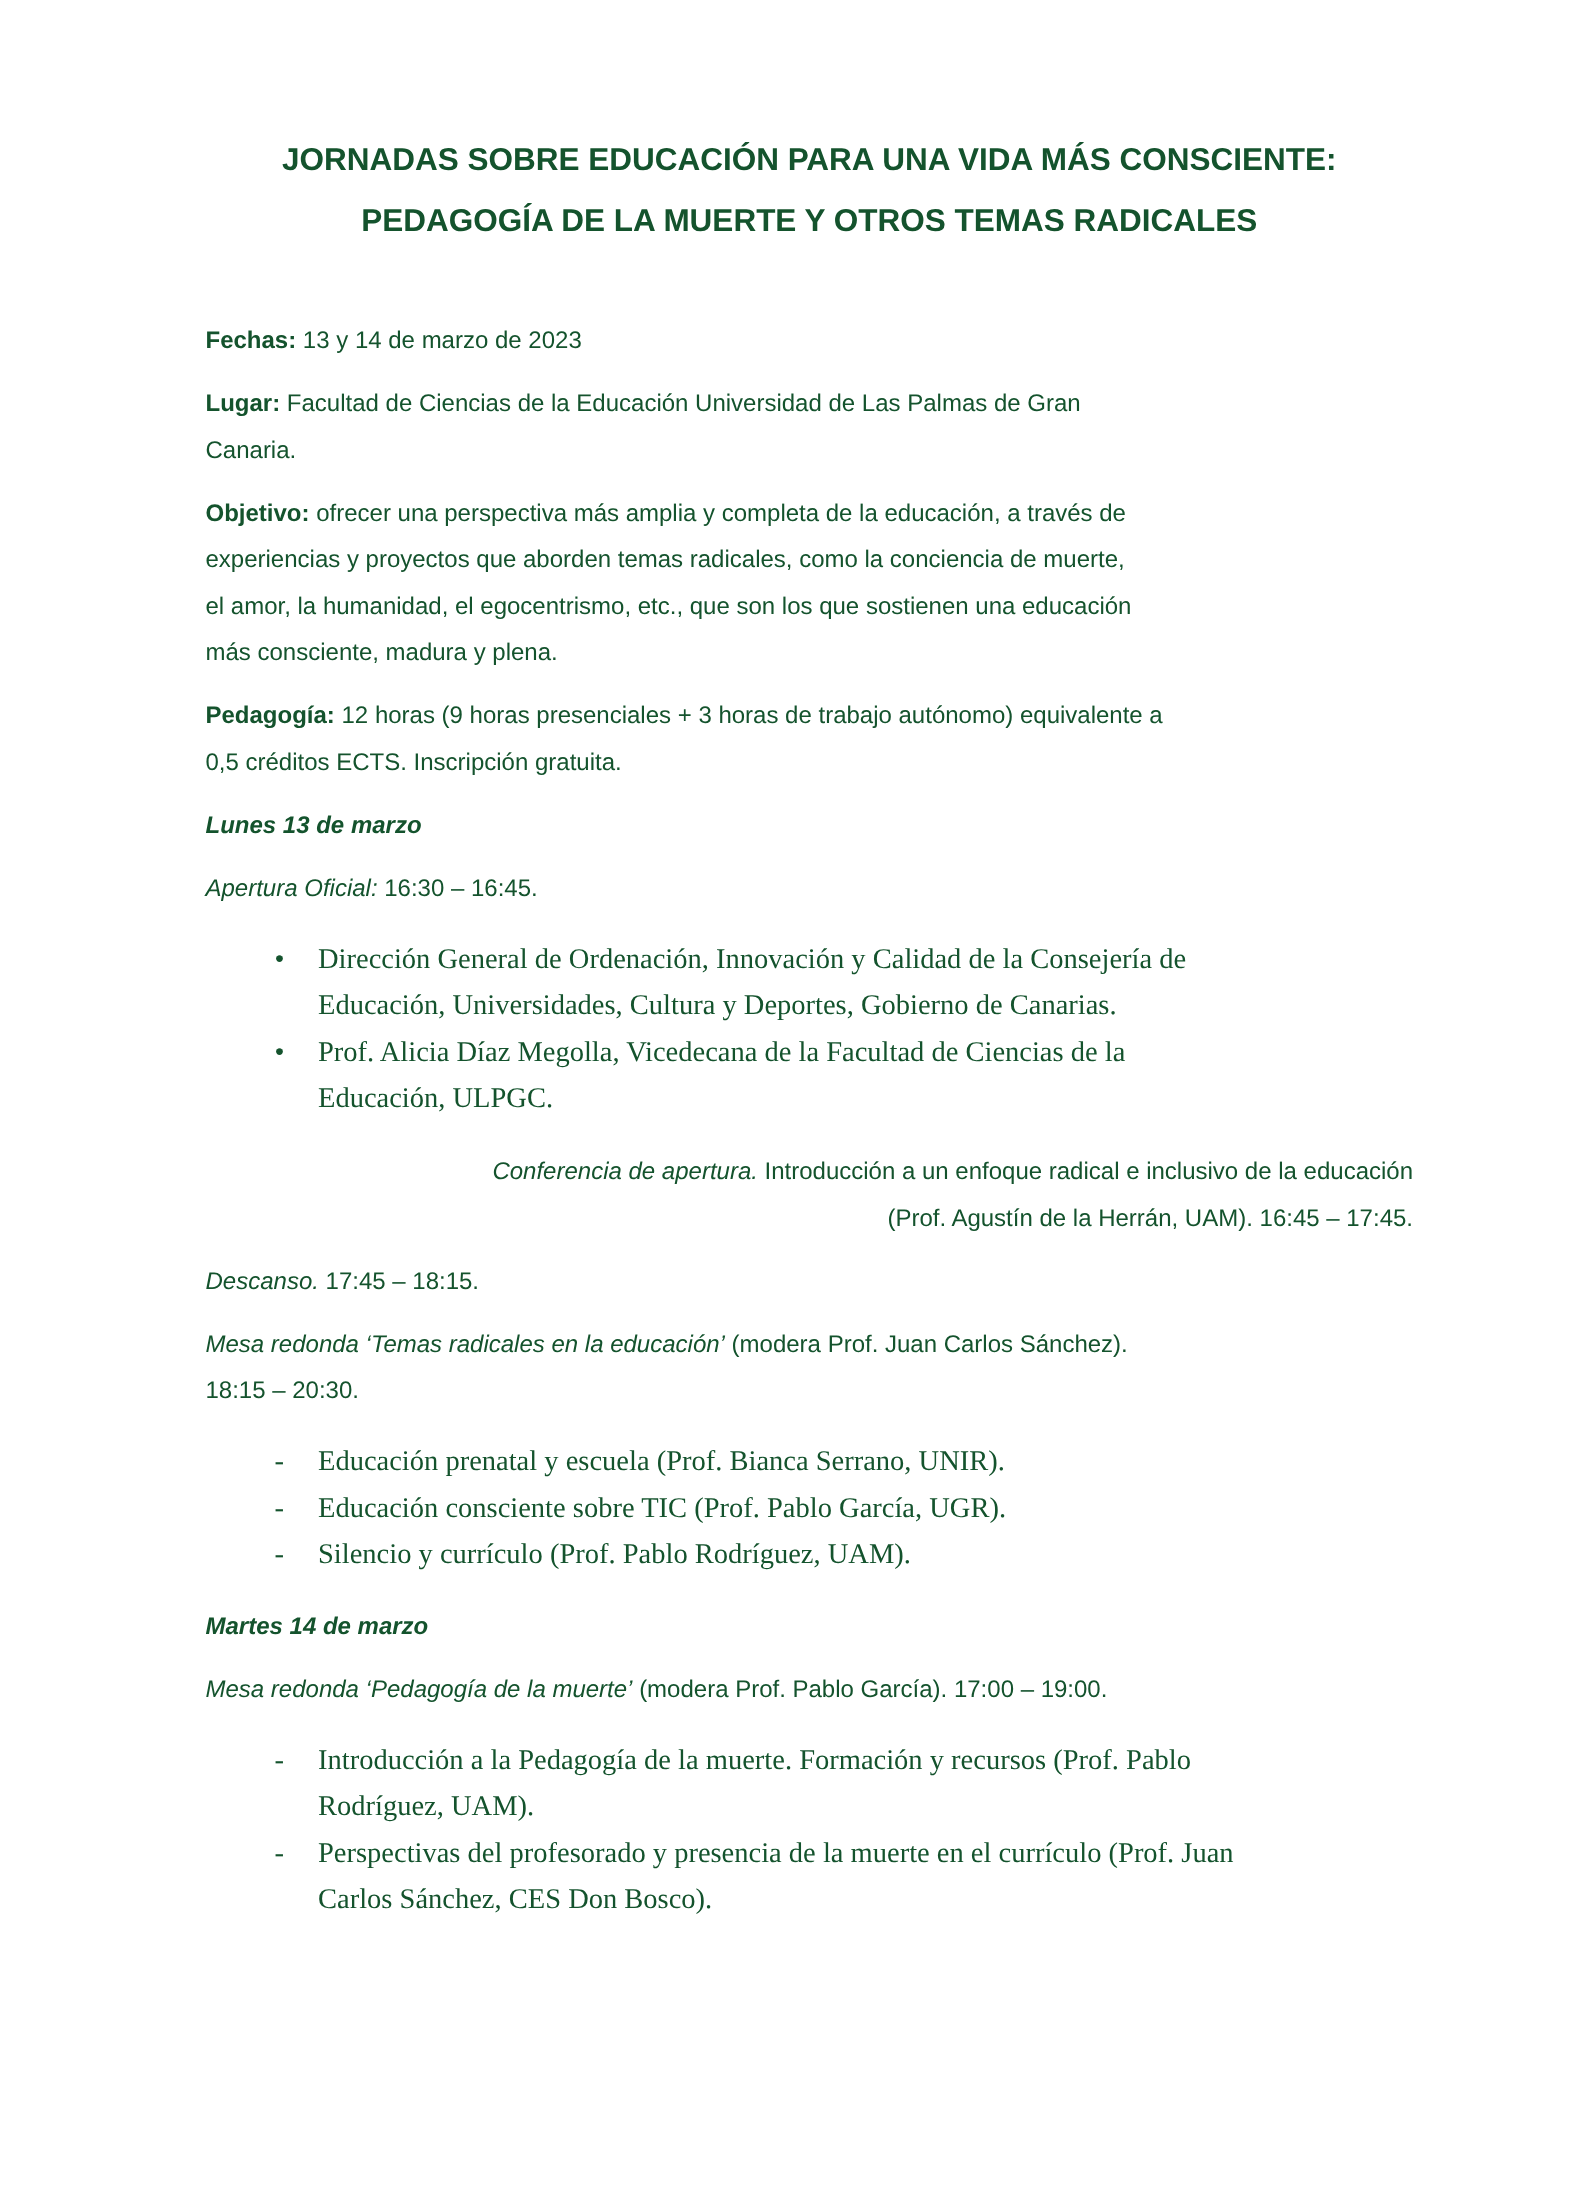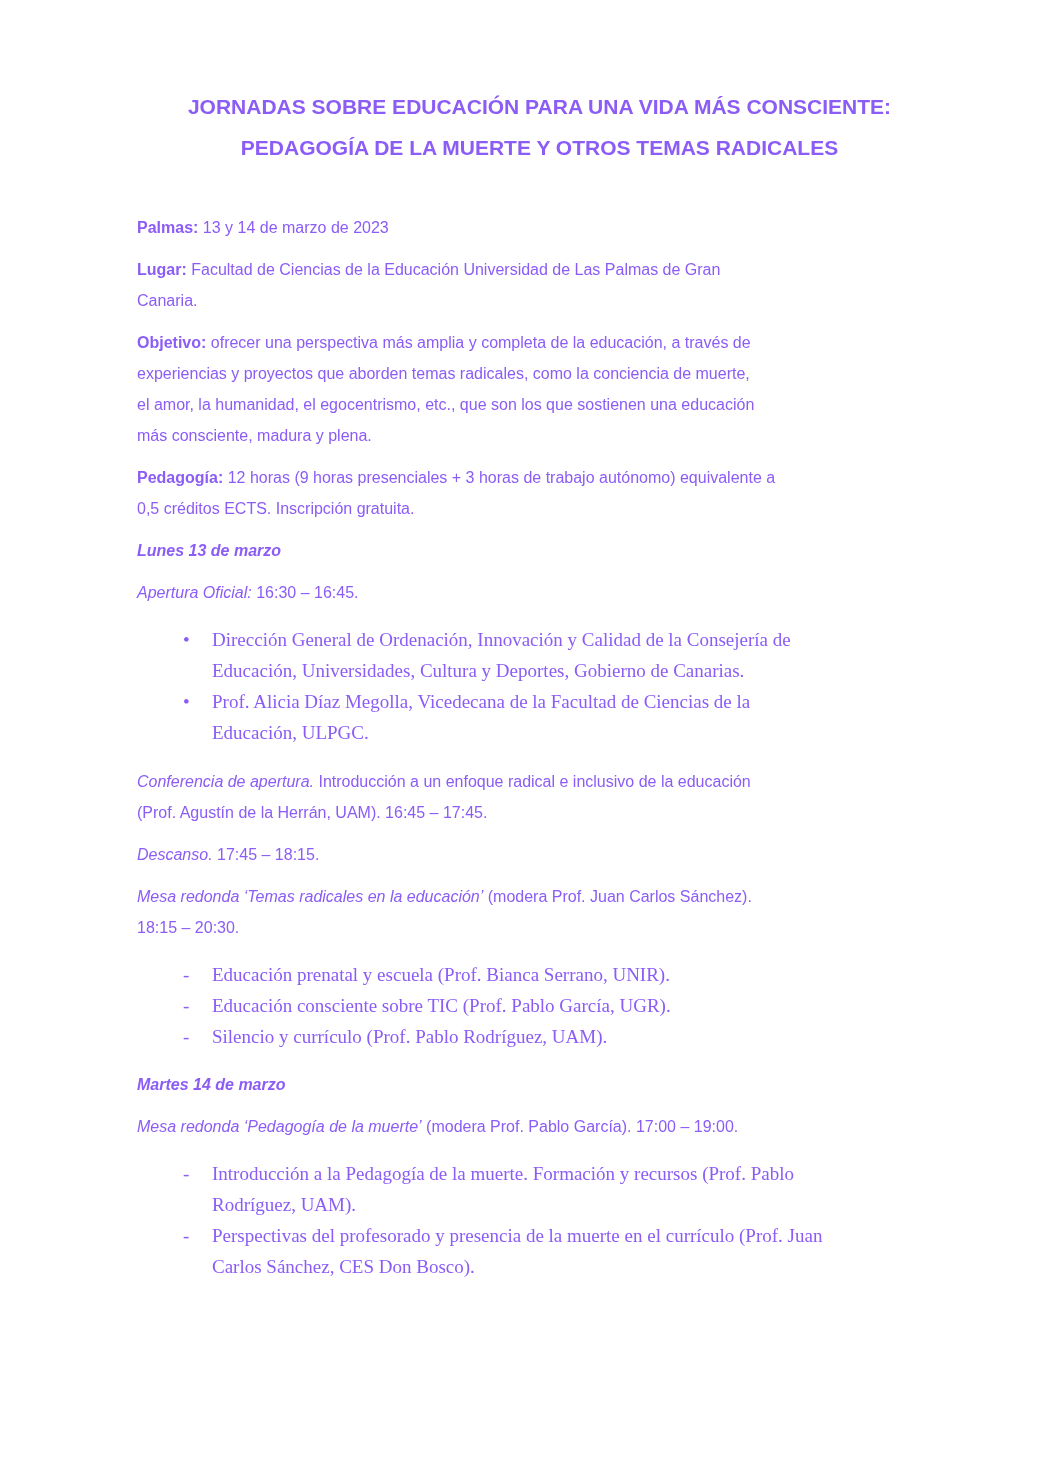--- a/index.html
+++ b/index.html
@@ -1,21 +1,21 @@
 <!DOCTYPE html>
 <html><head>
 <meta charset="utf-8">
 <style>
   html, body { margin: 0; padding: 0; background: #ffffff; }
   .page {
     width: 1060px;
     height: 1464px;
     box-sizing: border-box;
     background: #ffffff;
-    color: #8b5cf6;
+    color: #14532d;
     font-family: "Liberation Sans", sans-serif;
     font-size: 16px;
     line-height: 31px;
     padding: 86px 118px 0 137px;
     overflow: hidden;
   }
   .title {
     font-size: 21px;
     font-weight: bold;
     line-height: 41px;
@@ -30,21 +30,21 @@
   .label { font-weight: bold; }
   .it { font-style: italic; }
   h2.day {
     font-size: 16px;
     font-weight: bold;
     font-style: italic;
     line-height: 31px;
     margin: 0 0 11px 0;
   }
   h2.day.extra-top { margin-top: 17px; }
-  p.after-list { margin-top: 18px; }
+  p.after-list { margin-top: 18px; text-align: right; }
   ul.doclist {
     list-style: none;
     margin: 16px 0 11px 0;
     padding: 0 0 0 75px;
     font-family: "Liberation Serif", serif;
     font-size: 19px;
     line-height: 31px;
   }
   ul.doclist li {
     position: relative;
@@ -64,21 +64,21 @@
   }
 </style>
 </head>
 <body>
 
 <div class="page">
 
   <h1 class="title">JORNADAS SOBRE EDUCACIÓN PARA UNA VIDA MÁS CONSCIENTE:
 PEDAGOGÍA DE LA MUERTE Y OTROS TEMAS RADICALES</h1>
 
-  <p class="para"><span class="label">Palmas:</span><span> 13 y 14 de marzo de 2023</span></p>
+  <p class="para"><span class="label">Fechas:</span><span> 13 y 14 de marzo de 2023</span></p>
 
   <p class="para"><span class="label">Lugar:</span><span> Facultad de Ciencias de la Educación Universidad de Las Palmas de Gran
 Canaria.</span></p>
 
   <p class="para"><span class="label">Objetivo:</span><span> ofrecer una perspectiva más amplia y completa de la educación, a través de
 experiencias y proyectos que aborden temas radicales, como la conciencia de muerte,
 el amor, la humanidad, el egocentrismo, etc., que son los que sostienen una educación
 más consciente, madura y plena.</span></p>
 
 

